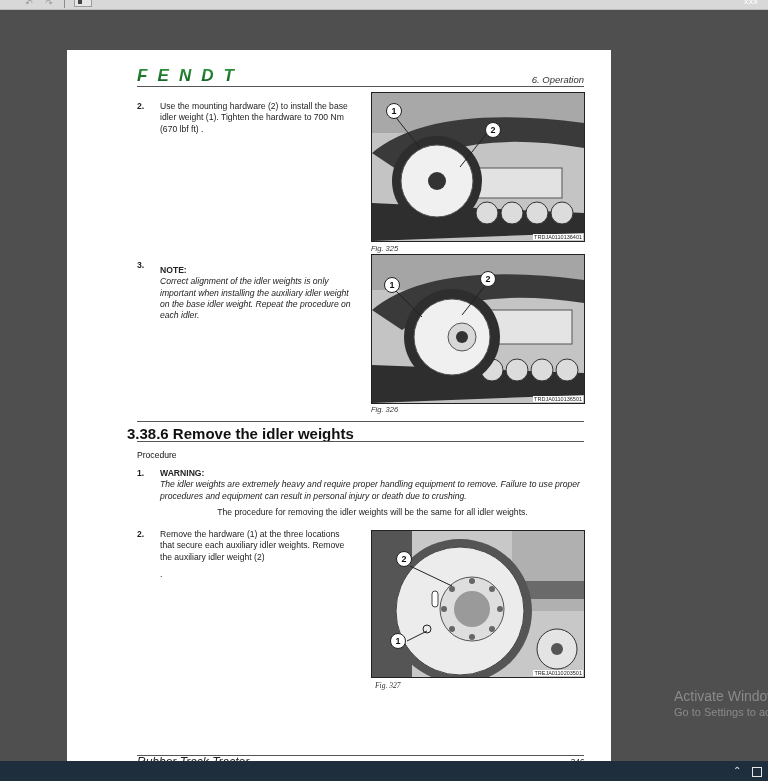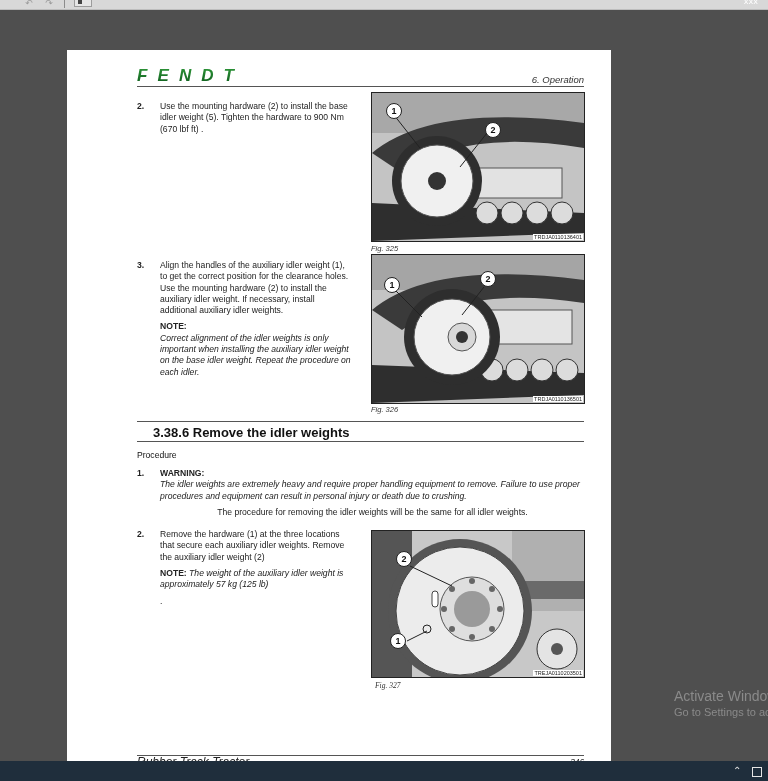--- a/index.html
+++ b/index.html
@@ -59,21 +59,21 @@
     position:absolute; font-size:7.5px; font-style:italic; color:#333;
   }
   .callout {
     position:absolute; width:14px; height:14px; border-radius:50%;
     border:1.5px solid #222; background:#fff; font-size:9px; font-weight:bold;
     text-align:center; line-height:14px; color:#111;
   }
 
   .section-rule { position:absolute; left:70px; right:27px; height:1px; background:#555; }
   .section-title {
-    position:absolute; left:86px; top:375px; font-size:13px; font-weight:bold; color:#111;
+    position:absolute; left:60px; top:375px; font-size:15px; font-weight:bold; color:#111;
   }
   .procedure-label {
     position:absolute; left:70px; top:400px; font-size:8.6px; font-weight:normal; color:#111;
   }
   .warning-block {
     position:absolute; left:70px; top:418px; width:450px; font-size:8.6px; line-height:11.3px; color:#222;
   }
 
   .footer-rule { position:absolute; left:70px; right:27px; top:705px; height:1px; background:#555; }
   .footer-left {
@@ -121,21 +121,21 @@
       </linearGradient>
     </defs>
     <text x="0" y="14" font-family="Liberation Sans, sans-serif" font-weight="bold" font-size="17" font-style="italic" fill="url(#fg)" letter-spacing="1" textLength="98">FENDT</text>
   </svg>
   <div class="header-section">6. Operation</div>
   <div class="header-rule"></div>
 
   <div class="step" style="left:70px; top:51px; width:215px;">
     <span class="num">2.</span>
     <div class="body" style="width:190px;">
-      <div>Use the mounting hardware (2) to install the base idler weight (5). Tighten the hardware to 900 Nm (670 lbf ft) .</div>
+      <div>Use the mounting hardware (2) to install the base idler weight (1). Tighten the hardware to 700 Nm (670 lbf ft) .</div>
     </div>
   </div>
 
   <div class="figure" style="left:304px; top:42px; width:212px; height:148px;">
     <svg width="212" height="148">
       <rect width="212" height="148" fill="#c4c4c4"></rect>
       <rect x="0" y="0" width="212" height="40" fill="#a8a8a8"></rect>
       <path d="M0 60 Q60 10 212 30 L212 55 Q90 35 30 80 Z" fill="#3a3a3a"></path>
       <path d="M0 110 L212 120 L212 140 L0 148 Z" fill="#2e2e2e"></path>
       <rect x="90" y="75" width="100" height="30" fill="#e2e2e2" stroke="#555"></rect>
@@ -153,21 +153,20 @@
     </svg>
     <div class="callout" style="left:14px; top:10px;">1</div>
     <div class="callout" style="left:113px; top:29px;">2</div>
     <div class="fig-code">TRDJA0110136401</div>
   </div>
   <div class="fig-caption" style="left:304px; top:194px;">Fig. 325</div>
 
   <div class="step" style="left:70px; top:210px; width:215px;">
     <span class="num">3.</span>
     <div class="body" style="width:192px;">
-      <div>Align the handles of the auxiliary idler weight (1), to get the correct position for the clearance holes. Use the mounting hardware (2) to install the auxiliary idler weight. If necessary, install additional auxiliary idler weights.</div>
       <div class="note-head">NOTE:</div>
       <div class="italic">Correct alignment of the idler weights is only important when installing the auxiliary idler weight on the base idler weight. Repeat the procedure on each idler.</div>
     </div>
   </div>
 
   <div class="figure" style="left:304px; top:204px; width:212px; height:148px;">
     <svg width="212" height="148">
       <rect width="212" height="148" fill="#c4c4c4"></rect>
       <rect x="0" y="0" width="212" height="35" fill="#a5a5a5"></rect>
       <path d="M0 55 Q60 5 212 25 L212 48 Q90 30 30 75 Z" fill="#3a3a3a"></path>
@@ -203,23 +202,20 @@
       <div style="font-weight:bold;">WARNING:</div>
       <div class="italic">The idler weights are extremely heavy and require proper handling equipment to remove. Failure to use proper procedures and equipment can result in personal injury or death due to crushing.</div>
       <div style="margin-top:5px;text-align:center;">The procedure for removing the idler weights will be the same for all idler weights.</div>
     </div>
   </div>
 
   <div class="step" style="left:70px; top:479px; width:215px;">
     <span class="num">2.</span>
     <div class="body" style="width:190px;">
       <div>Remove the hardware (1) at the three locations that secure each auxiliary idler weights. Remove the auxiliary idler weight (2)</div>
-      <div style="margin-top:5px;">
-        <b>NOTE:</b><span class="italic"> The weight of the auxiliary idler weight is approximately 57 kg (125 lb)</span>
-      </div>
       <div style="margin-top:6px;">.</div>
     </div>
   </div>
 
   <div class="figure" style="left:304px; top:480px; width:212px; height:146px;">
     <svg width="212" height="146">
       <rect width="212" height="146" fill="#c8c8c8"></rect>
       <rect x="0" y="0" width="40" height="146" fill="#555"></rect>
       <rect x="140" y="0" width="72" height="80" fill="#b0b0b0"></rect>
       <rect x="140" y="50" width="72" height="18" fill="#6a6a6a"></rect>

